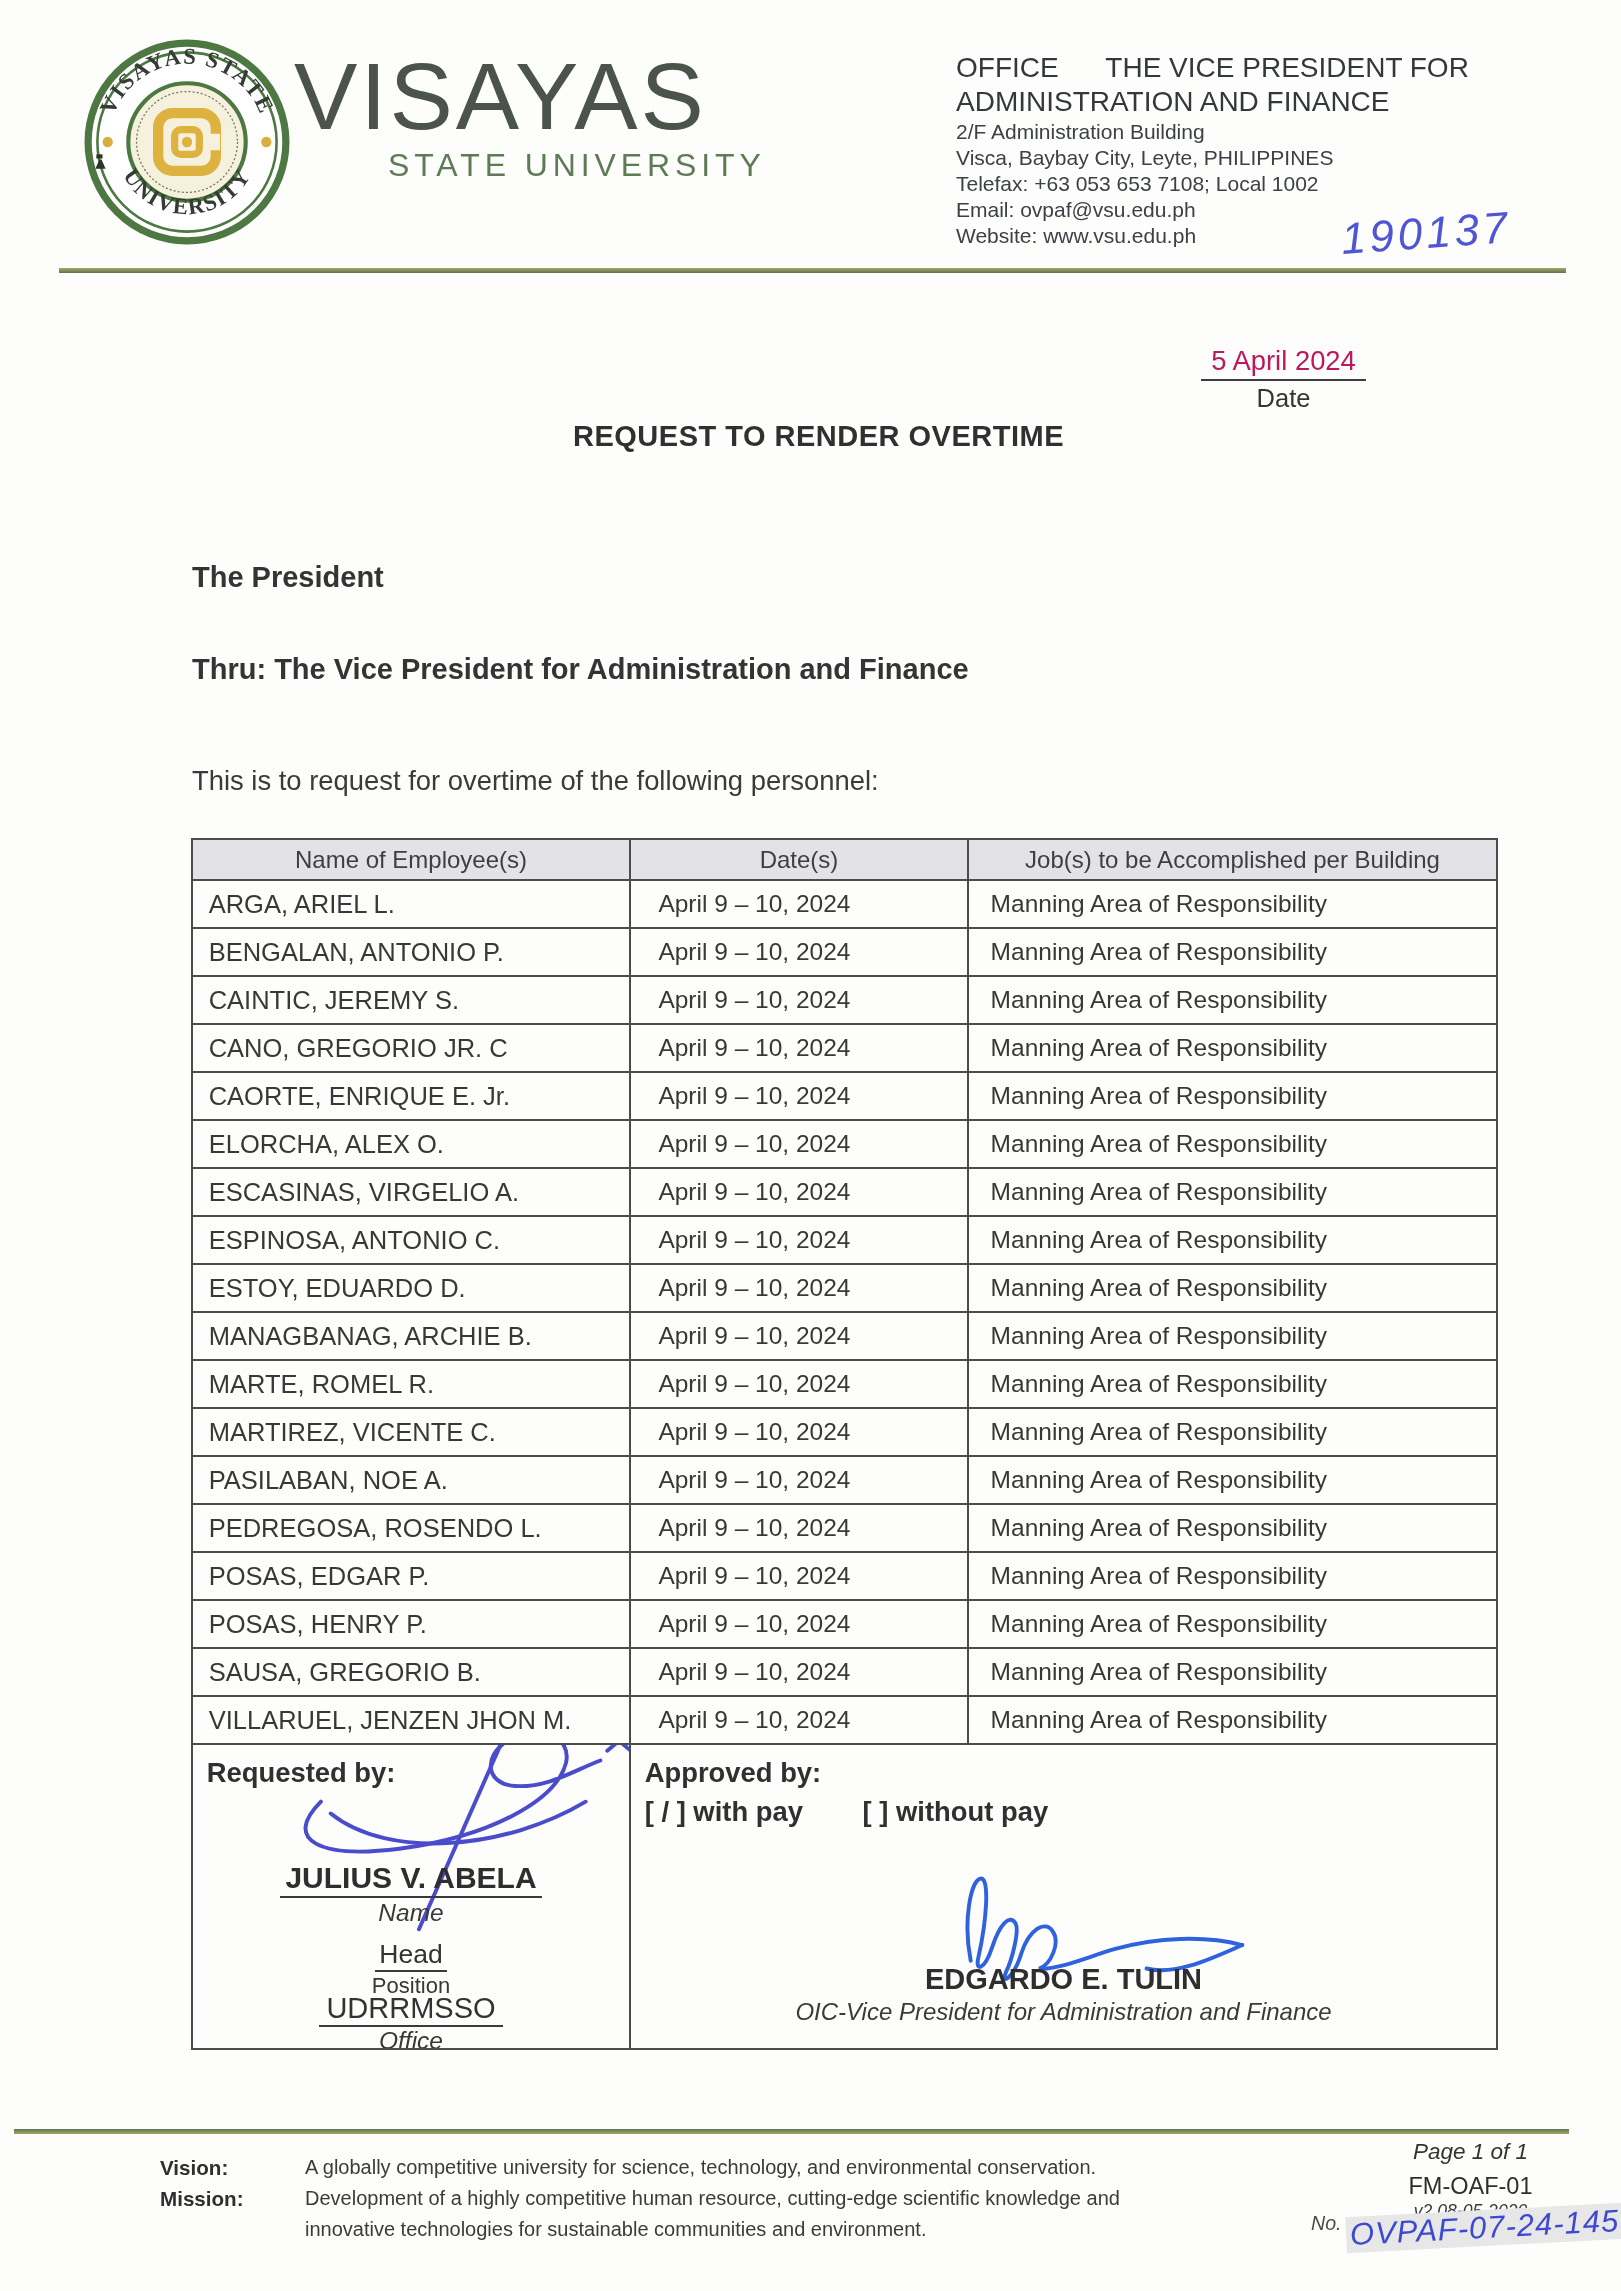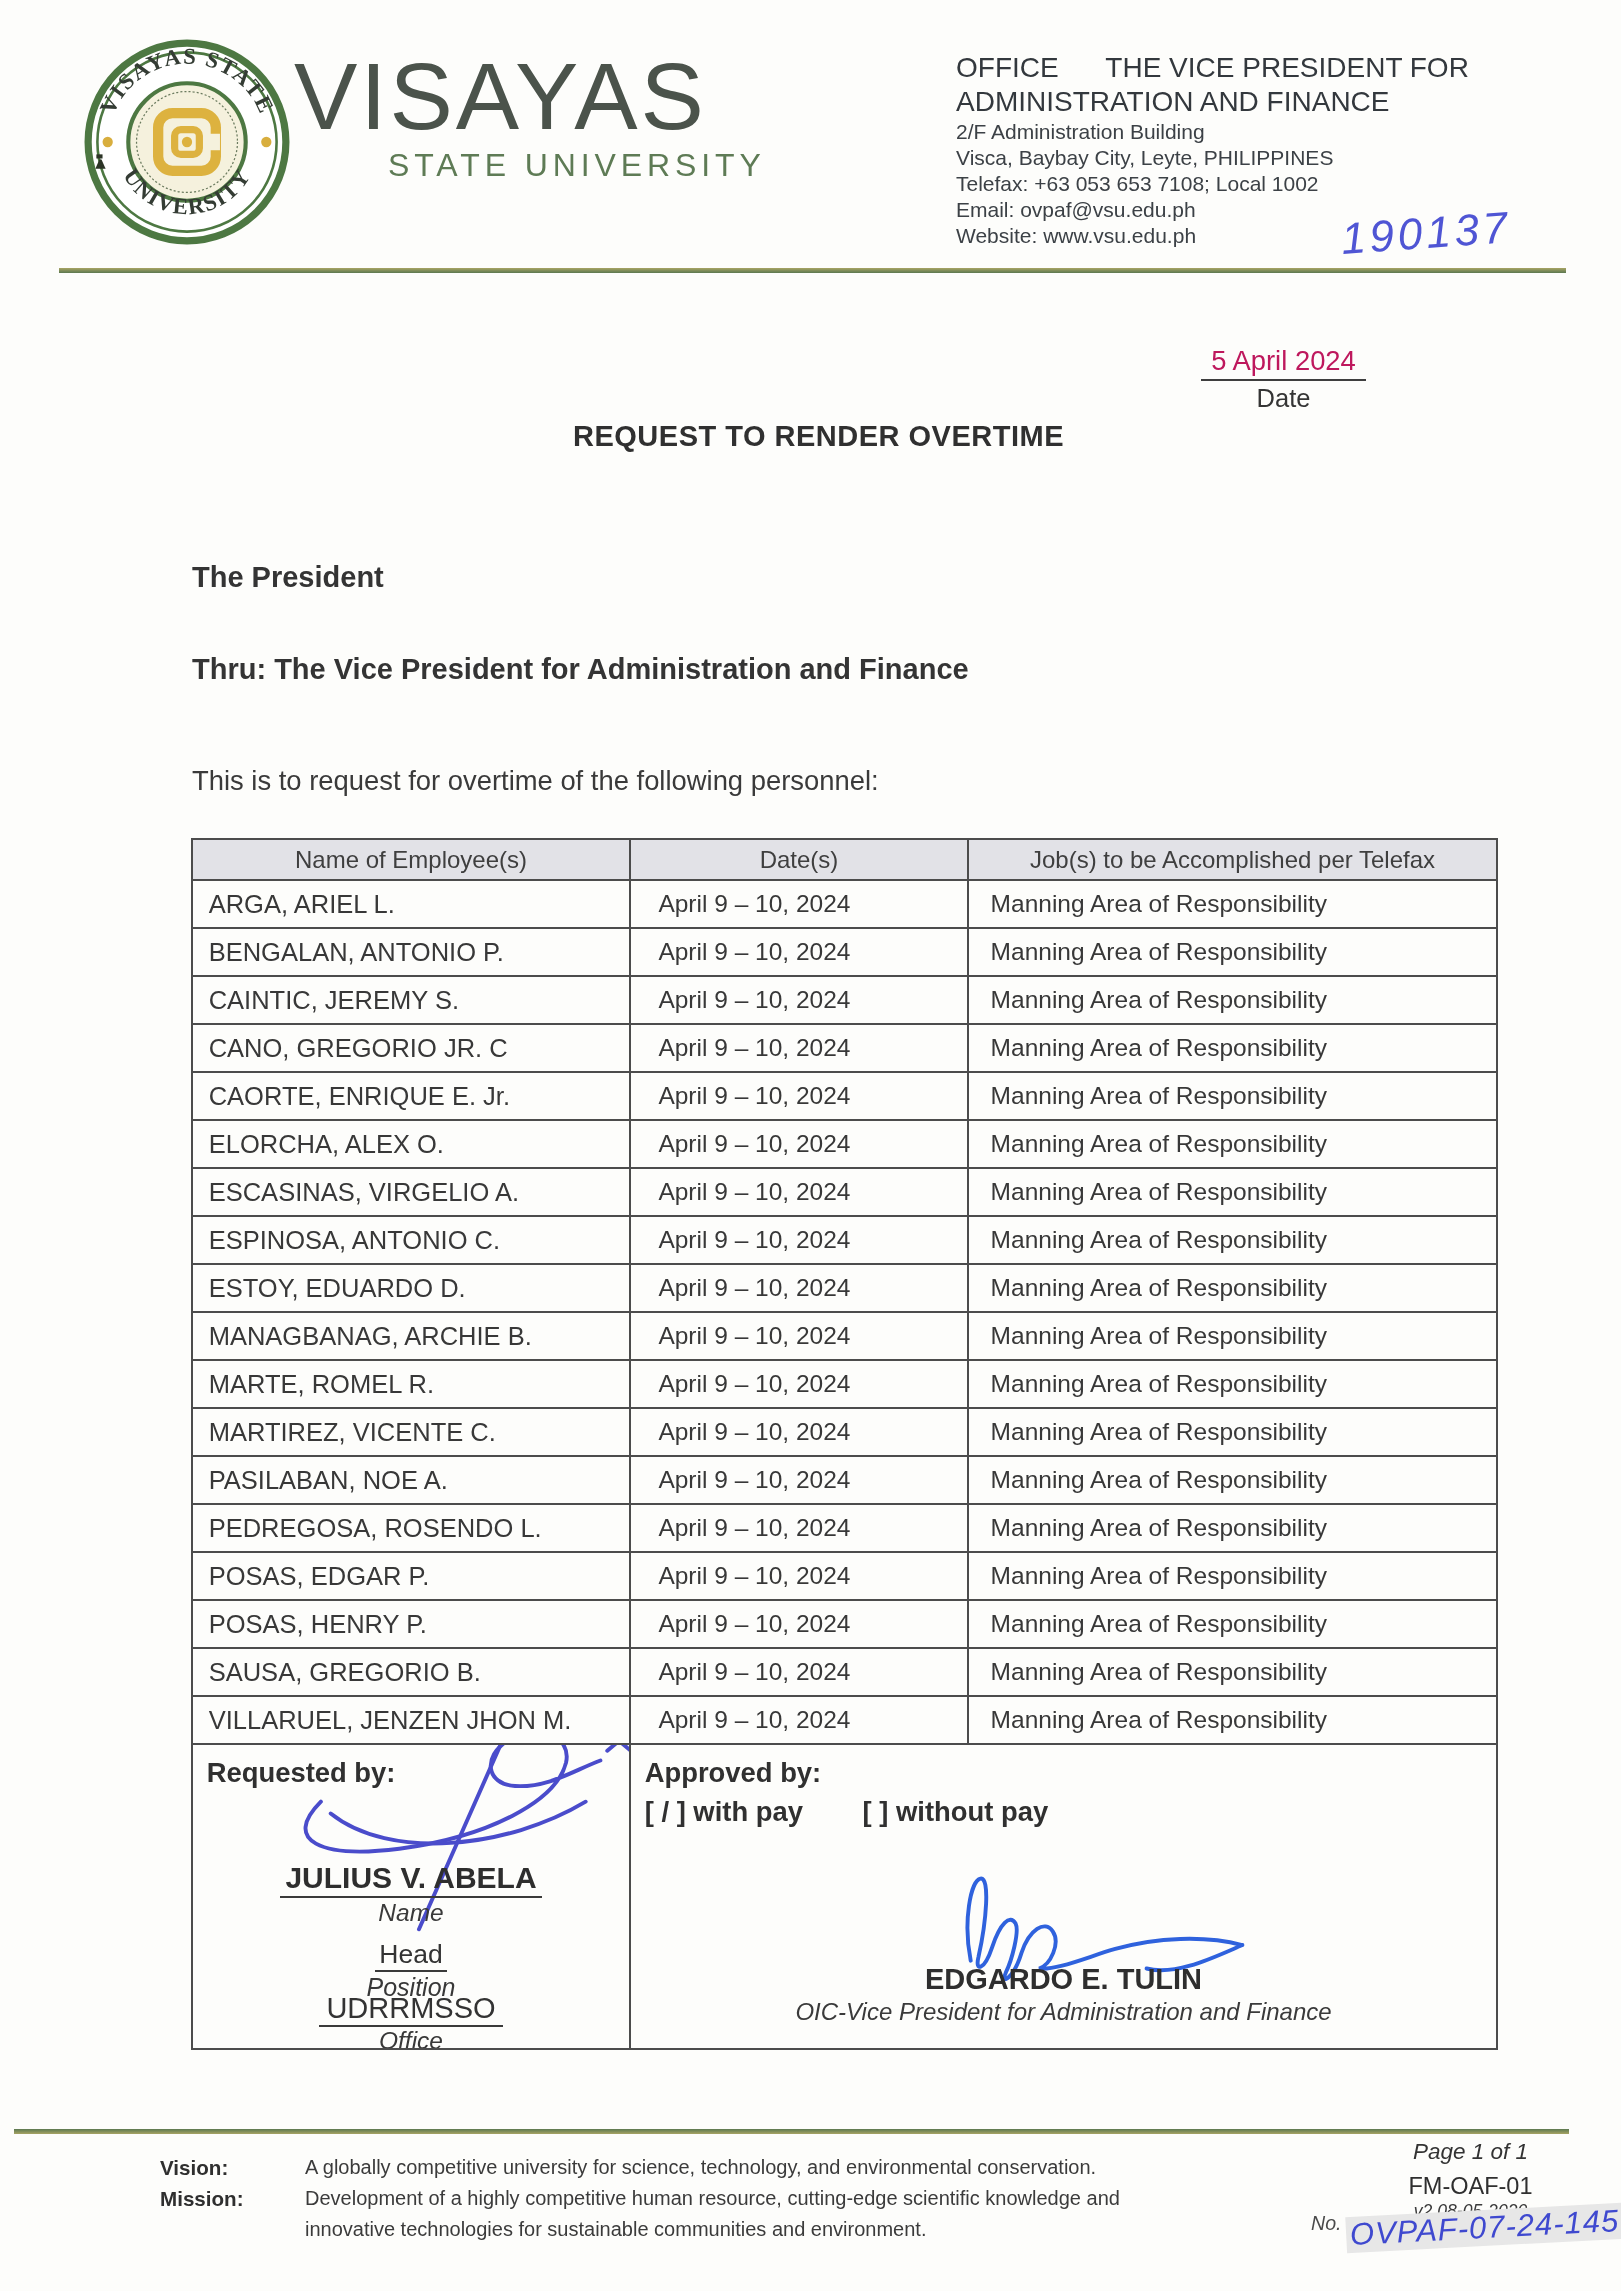--- a/index.html
+++ b/index.html
@@ -54,21 +54,21 @@
   .col-name{width:438px;}.col-dates{width:338px;}.col-job{width:529px;}
   
   #sig-row td{height:303px;vertical-align:top;position:relative;white-space:normal;padding:0;}
   .sig-label{position:absolute;left:13.7px;top:11.8px;font-size:27.4px;font-weight:700;color:#303030;}
   #req-name{position:absolute;left:0;top:116px;width:100%;text-align:center;}
   #req-name .nm{font-size:30px;font-weight:700;color:#2e2e2e;border-bottom:2.9px solid #3a3a3a;
     display:inline-block;padding:0 5.9px 1px 5.9px;}
   #req-name .it{font-size:24.5px;font-style:italic;margin-top:1px;color:#3a3a3a;}
   #req-pos{position:absolute;left:0;top:194px;width:100%;text-align:center;}
   #req-pos .nm{font-size:26.5px;color:#333;border-bottom:2.5px solid #3a3a3a;display:inline-block;padding:0 3.9px;}
-  #req-pos .it{font-size:25px;font-style:italic;margin-top:1px;}
+  #req-pos .it{font-size:22px;margin-top:1px;}
   #req-office{position:absolute;left:0;top:247px;width:100%;text-align:center;}
   #req-office .nm{font-size:29px;color:#333;border-bottom:2.5px solid #3a3a3a;display:inline-block;padding:0 7.8px;}
   #req-office .it{font-size:24.5px;font-style:italic;margin-top:0px;}
   #req-signature{position:absolute;left:69px;top:-61px;width:412px;height:255px;pointer-events:none;}
   #pay-line{position:absolute;left:13.7px;top:51px;font-size:27.4px;font-weight:700;color:#303030;}
   #pay-line .opt1{margin-right:52px;}
   #app-sign-block{position:absolute;left:0;top:118px;width:100%;text-align:center;}
   #app-signature{width:421px;height:127px;display:block;margin:0 auto -27.4px auto;}
   #app-name{font-size:29px;font-weight:700;color:#2e2e2e;}
   #app-title{font-size:24px;font-style:italic;color:#3a3a3a;margin-top:2px;}
@@ -155,21 +155,21 @@
   <table id="employee-table">
     <colgroup>
         <col class="col-name">
         <col class="col-dates">
         <col class="col-job">
       </colgroup>
     <thead>
       <tr>
         <th>Name of Employee(s)</th>
         <th>Date(s)</th>
-        <th>Job(s) to be Accomplished per Telefax</th>
+        <th>Job(s) to be Accomplished per Building</th>
       </tr>
     </thead>
     <tbody>
   <tr>
     <td class="c-name">ARGA, ARIEL L.</td>
     <td class="c-dates">April 9 – 10, 2024</td>
     <td class="c-job">Manning Area of Responsibility</td>
   </tr>
 
   <tr>

